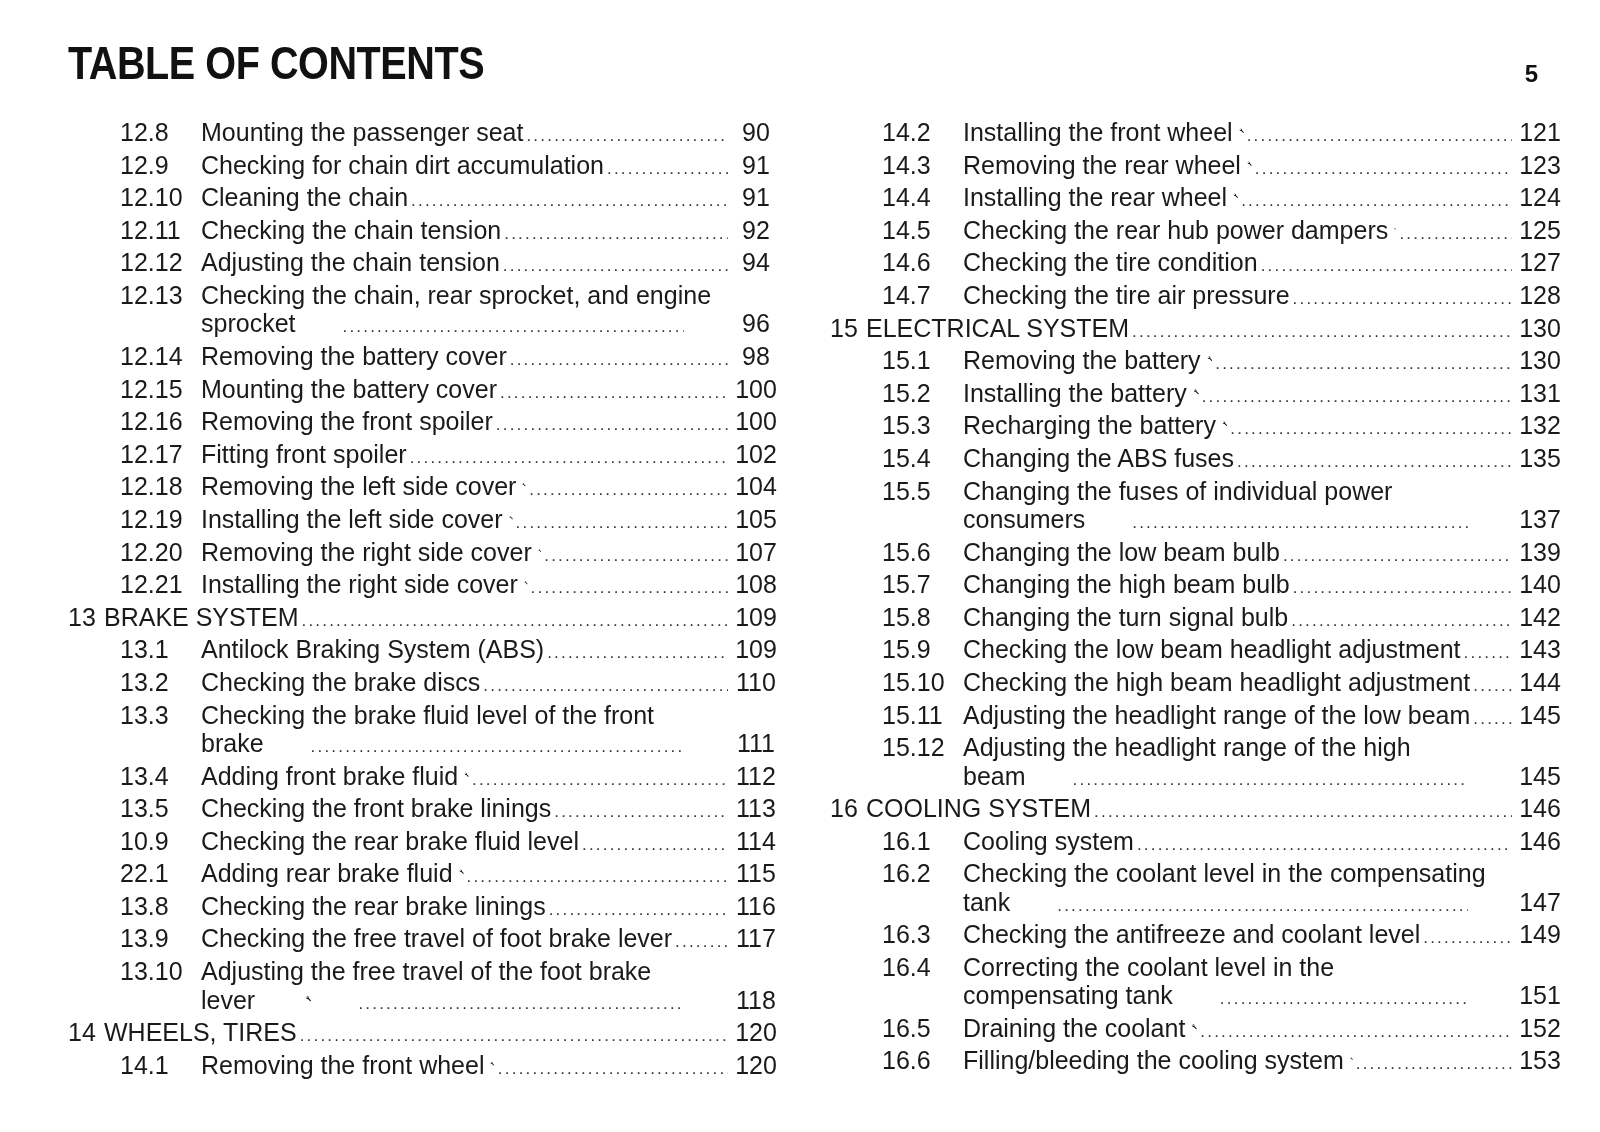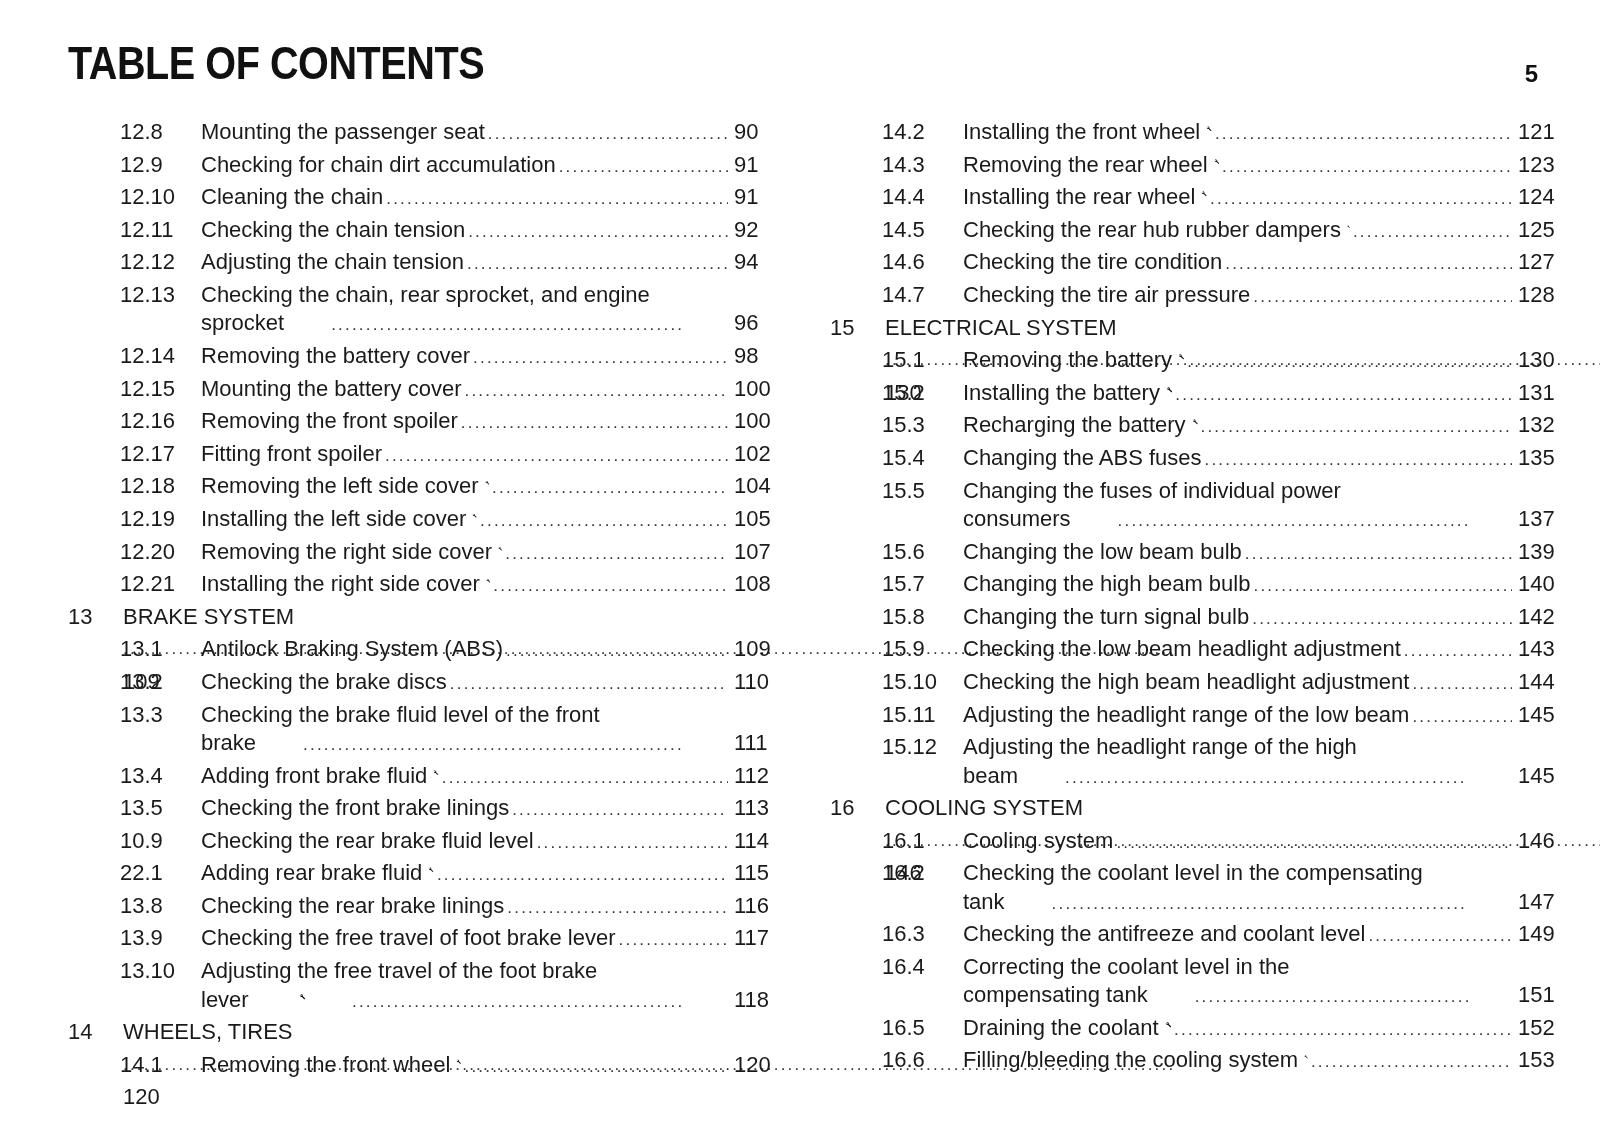--- a/index.html
+++ b/index.html
@@ -4,36 +4,36 @@
 <style>
   html, body { margin: 0; padding: 0; background: #ffffff; }
   body { width: 1600px; height: 1132px; position: relative; overflow: hidden; color: #1a1a1a;
     font-family: "Liberation Sans", "DejaVu Sans", sans-serif; }
   .page-title { position: absolute; left: 68px; top: 36px; font-size: 46px; font-weight: bold;
     letter-spacing: -0.5px; transform: scaleX(0.86); transform-origin: left top; color: #111; }
   .page-number { position: absolute; right: 62px; top: 60px; font-size: 24px; font-weight: bold; color: #111; }
   .col { position: absolute; top: 116px; }
   .col-left { left: 68px; width: 710px; }
   .col-right { left: 806px; width: 732px; margin-left: 24px; }
-  .row { position: relative; height: 32.6px; font-size: 22px; line-height: 32.6px; white-space: nowrap; }
+  .row { position: relative; height: 32.6px; font-size: 25px; line-height: 32.6px; white-space: nowrap; }
   .row.two { height: 61px; }
   .num { position: absolute; top: 0; }
   .sub .num { left: 52px; }
   .chap .num { left: 0; }
   .body { position: absolute; right: 0; top: 0; }
   .sub .body { left: 133px; }
-  .chap .body { left: 52px; flex-direction: column; }
+  .chap .body { left: 36px; }
   .line1 { display: block; height: 28.5px; }
   .line2 { display: flex; align-items: baseline; gap: 44px; }
   .row:not(.two) .body { display: flex; align-items: baseline; }
   .txt { flex: 0 0 auto; }
   .wrench { display: inline-block; width: 20px; height: 20px; margin-left: 6px; vertical-align: -2px; }
   .dots { flex: 1 1 auto; overflow: hidden; margin: 0 6px 0 3px; letter-spacing: 2.2px; color: #333; font-size: 17px; }
   .dots::after { content: "........................................................................................................................................................"; }
-  .pg { flex: 0 0 auto; min-width: 44px; text-align: left; }
+  .pg { flex: 0 0 auto; min-width: 44px; text-align: center; }
 </style>
 </head>
 <body>
 
 <div class="page-title">TABLE OF CONTENTS</div>
 <div class="page-number">5</div>
 
 <div class="col col-left">
     <div class="row sub">
       <span class="num">12.8</span>
@@ -315,21 +315,21 @@
   <svg class="wrench" viewBox="0 0 24 24">
           <path fill="#111" d="M3 5.5 L7.2 1.3 A5.5 5.5 0 0 1 14 8.5 L22.5 17 A2.2 2.2 0 0 1 19.4 20.1 L11 11.6 A5.5 5.5 0 0 1 3.8 4.8 L7.4 8.4 L10 7.6 L10.6 5 L7 1.5 Z"></path>
         </svg>
 <span class="dots"></span>
         <span class="pg">124</span>
       </div>
     </div>
     <div class="row sub">
       <span class="num">14.5</span>
       <div class="body">
-        <span class="txt">Checking the rear hub rubber dampers</span>
+        <span class="txt">Checking the rear hub power dampers</span>
   <svg class="wrench" viewBox="0 0 24 24">
           <path fill="#111" d="M3 5.5 L7.2 1.3 A5.5 5.5 0 0 1 14 8.5 L22.5 17 A2.2 2.2 0 0 1 19.4 20.1 L11 11.6 A5.5 5.5 0 0 1 3.8 4.8 L7.4 8.4 L10 7.6 L10.6 5 L7 1.5 Z"></path>
         </svg>
 <span class="dots"></span>
         <span class="pg">125</span>
       </div>
     </div>
     <div class="row sub">
       <span class="num">14.6</span>
       <div class="body">

